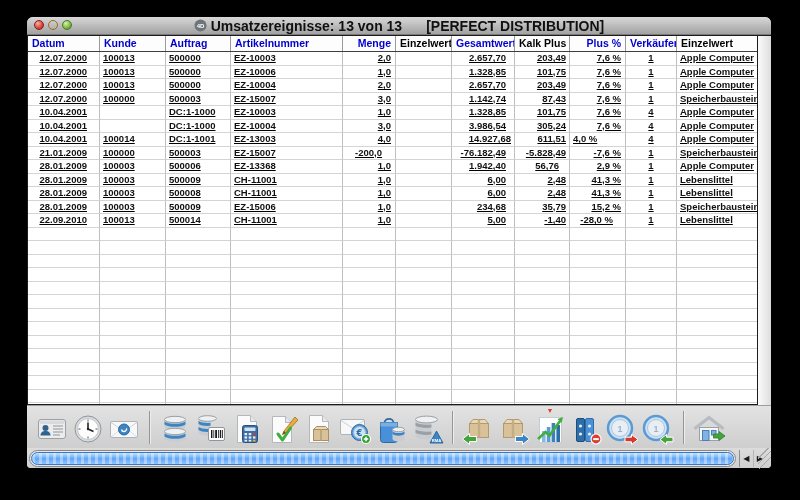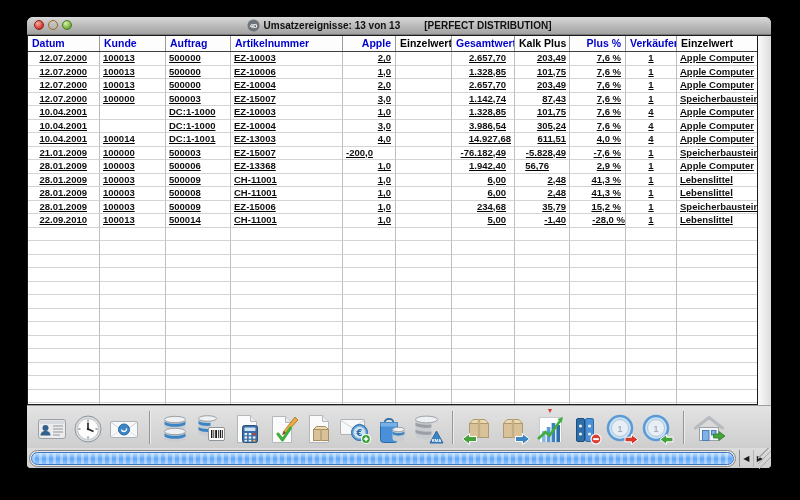--- a/index.html
+++ b/index.html
@@ -19,21 +19,21 @@
     background:linear-gradient(#d9d9d9,#b9b9b9 55%,#a2a2a2);
     border-bottom:1px solid #7a7a7a;
     display:flex;align-items:center;justify-content:center;
   }
   .lights{position:absolute;left:7px;top:3px;display:flex;gap:4px;}
   .light{width:10px;height:10px;border-radius:50%;box-sizing:border-box;}
   .light.red{background:radial-gradient(circle at 35% 30%,#f6b0a8,#d8453a 60%,#9c2217);border:1px solid #8e2015;}
   .light.yellow{background:radial-gradient(circle at 35% 30%,#ffeaae,#eda93c 60%,#b07018;);border:1px solid #a06a14;}
   .light.green{background:radial-gradient(circle at 35% 30%,#d9f2ab,#7cb544 60%,#4c7a1f);border:1px solid #4c7a1f;}
   .titlewrap{display:flex;align-items:center;gap:4px;}
-  .title{font-size:10px;font-weight:bold;color:#101010;white-space:pre;}
+  .title{font-size:14px;font-weight:bold;color:#101010;white-space:pre;}
   .title.suffix{margin-left:20px;}
   
   .listregion{flex:0 0 370px;display:flex;background:#d6d6d6;overflow:hidden;}
   .table{width:731px;height:370px;box-sizing:border-box;border:1px solid #1b1b1b;background:#fff;overflow:hidden;}
   .thead{display:flex;height:16px;box-sizing:border-box;border-bottom:1px solid #3f3f3f;background:#fdfdfd;}
   .hc{
     box-sizing:border-box;border-right:1px solid #9a9a9a;
     font-size:10.5px;font-weight:bold;line-height:15px;padding:0 4px;
     white-space:nowrap;overflow:hidden;flex:0 0 auto;
   }
@@ -102,21 +102,21 @@
     </div>
   </div>
 
   <div class="listregion">
     <div class="table">
       <div class="thead">
           <div class="hc" style="width: 72px; text-align: left; color: rgb(0, 0, 205);">Datum</div>
           <div class="hc" style="width: 66px; text-align: left; color: rgb(0, 0, 205);">Kunde</div>
           <div class="hc" style="width: 65px; text-align: left; color: rgb(0, 0, 205);">Auftrag</div>
           <div class="hc" style="width: 112px; text-align: left; color: rgb(0, 0, 205);">Artikelnummer</div>
-          <div class="hc" style="width: 53px; text-align: right; color: rgb(0, 0, 205);">Apple</div>
+          <div class="hc" style="width: 53px; text-align: right; color: rgb(0, 0, 205);">Menge</div>
           <div class="hc" style="width: 56px; text-align: center; color: rgb(0, 0, 0);">Einzelwert</div>
           <div class="hc" style="width: 63px; text-align: center; color: rgb(0, 0, 205);">Gesamtwert</div>
           <div class="hc" style="width: 55px; text-align: center; color: rgb(0, 0, 0);">Kalk Plus</div>
           <div class="hc" style="width: 56px; text-align: right; color: rgb(0, 0, 205);">Plus %</div>
           <div class="hc" style="width: 51px; text-align: center; color: rgb(0, 0, 205);">Verkäufer</div>
           <div class="hc" style="width: 80px; text-align: left; color: rgb(0, 0, 0);">Einzelwert</div>
         </div>
       <div class="tbody">
           <div class="tr">
             <div class="td" style="width: 72px; text-align: right; padding-right: 12px;">12.07.2000</div>
@@ -198,46 +198,46 @@
           </div>
           <div class="tr">
             <div class="td" style="width: 72px; text-align: right; padding-right: 12px;">10.04.2001</div>
             <div class="td" style="width: 66px; text-align: left;">100014</div>
             <div class="td" style="width: 65px; text-align: left;">DC:1-1001</div>
             <div class="td" style="width: 112px; text-align: left;">EZ-13003</div>
             <div class="td" style="width: 53px; text-align: right; padding-right: 4px;">4,0</div>
             <div class="td" style="width: 56px; text-align: right; padding-right: 4px;"></div>
             <div class="td" style="width: 63px; text-align: right; ">14.927,68</div>
             <div class="td" style="width: 55px; text-align: right; padding-right: 3px;">611,51</div>
-            <div class="td" style="width: 56px; text-align: right; padding-right: 4px;">4,0 %</div>
+            <div class="td" style="width: 56px; text-align: left; padding-right: 4px;">4,0 %</div>
             <div class="td" style="width: 51px; text-align: center;">4</div>
             <div class="td" style="width: 80px; text-align: left;">Apple Computer</div>
           </div>
           <div class="tr">
             <div class="td" style="width: 72px; text-align: right; padding-right: 12px;">21.01.2009</div>
             <div class="td" style="width: 66px; text-align: left;">100000</div>
             <div class="td" style="width: 65px; text-align: left;">500003</div>
             <div class="td" style="width: 112px; text-align: left;">EZ-15007</div>
-            <div class="td" style="width: 53px; text-align: left; padding-right: 4px;">-200,0</div>
+            <div class="td" style="width: 53px; text-align: center; padding-right: 4px;">-200,0</div>
             <div class="td" style="width: 56px; text-align: right; padding-right: 4px;"></div>
             <div class="td" style="width: 63px; text-align: right; padding-right: 8px;">-76.182,49</div>
             <div class="td" style="width: 55px; text-align: right; padding-right: 3px;">-5.828,49</div>
             <div class="td" style="width: 56px; text-align: right; padding-right: 4px;">-7,6 %</div>
             <div class="td" style="width: 51px; text-align: center;">1</div>
             <div class="td" style="width: 80px; text-align: left;">Speicherbaustein</div>
           </div>
           <div class="tr">
             <div class="td" style="width: 72px; text-align: right; padding-right: 12px;">28.01.2009</div>
             <div class="td" style="width: 66px; text-align: left;">100003</div>
             <div class="td" style="width: 65px; text-align: left;">500006</div>
             <div class="td" style="width: 112px; text-align: left;">EZ-13368</div>
             <div class="td" style="width: 53px; text-align: right; padding-right: 4px;">1,0</div>
             <div class="td" style="width: 56px; text-align: right; padding-right: 4px;"></div>
             <div class="td" style="width: 63px; text-align: right; padding-right: 8px;">1.942,40</div>
-            <div class="td" style="width: 55px; text-align: right; padding-right: 20px;">56,76</div>
+            <div class="td" style="width: 55px; text-align: right; padding-right: 10px;">56,76</div>
             <div class="td" style="width: 56px; text-align: right; padding-right: 4px;">2,9 %</div>
             <div class="td" style="width: 51px; text-align: center;">1</div>
             <div class="td" style="width: 80px; text-align: left;">Apple Computer</div>
           </div>
           <div class="tr">
             <div class="td" style="width: 72px; text-align: right; padding-right: 12px;">28.01.2009</div>
             <div class="td" style="width: 66px; text-align: left;">100003</div>
             <div class="td" style="width: 65px; text-align: left;">500009</div>
             <div class="td" style="width: 112px; text-align: left;">CH-11001</div>
             <div class="td" style="width: 53px; text-align: right; padding-right: 4px;">1,0</div>
@@ -276,21 +276,21 @@
           </div>
           <div class="tr">
             <div class="td" style="width: 72px; text-align: right; padding-right: 12px;">22.09.2010</div>
             <div class="td" style="width: 66px; text-align: left;">100013</div>
             <div class="td" style="width: 65px; text-align: left;">500014</div>
             <div class="td" style="width: 112px; text-align: left;">CH-11001</div>
             <div class="td" style="width: 53px; text-align: right; padding-right: 4px;">1,0</div>
             <div class="td" style="width: 56px; text-align: right; padding-right: 4px;"></div>
             <div class="td" style="width: 63px; text-align: right; padding-right: 8px;">5,00</div>
             <div class="td" style="width: 55px; text-align: right; padding-right: 3px;">-1,40</div>
-            <div class="td" style="width: 56px; text-align: right; padding-right: 0;">-28,0 %</div>
+            <div class="td" style="width: 56px; text-align: right; padding-right: 12px;">-28,0 %</div>
             <div class="td" style="width: 51px; text-align: center;">1</div>
             <div class="td" style="width: 80px; text-align: left;">Lebenslittel</div>
           </div>
           <div class="tr">
             <div class="td" style="width: 72px; text-align: right; padding-right: 12px;"></div>
             <div class="td" style="width: 66px; text-align: left;"></div>
             <div class="td" style="width: 65px; text-align: left;"></div>
             <div class="td" style="width: 112px; text-align: left;"></div>
             <div class="td" style="width: 53px; text-align: right; padding-right: 4px;"></div>
             <div class="td" style="width: 56px; text-align: right; padding-right: 4px;"></div>

